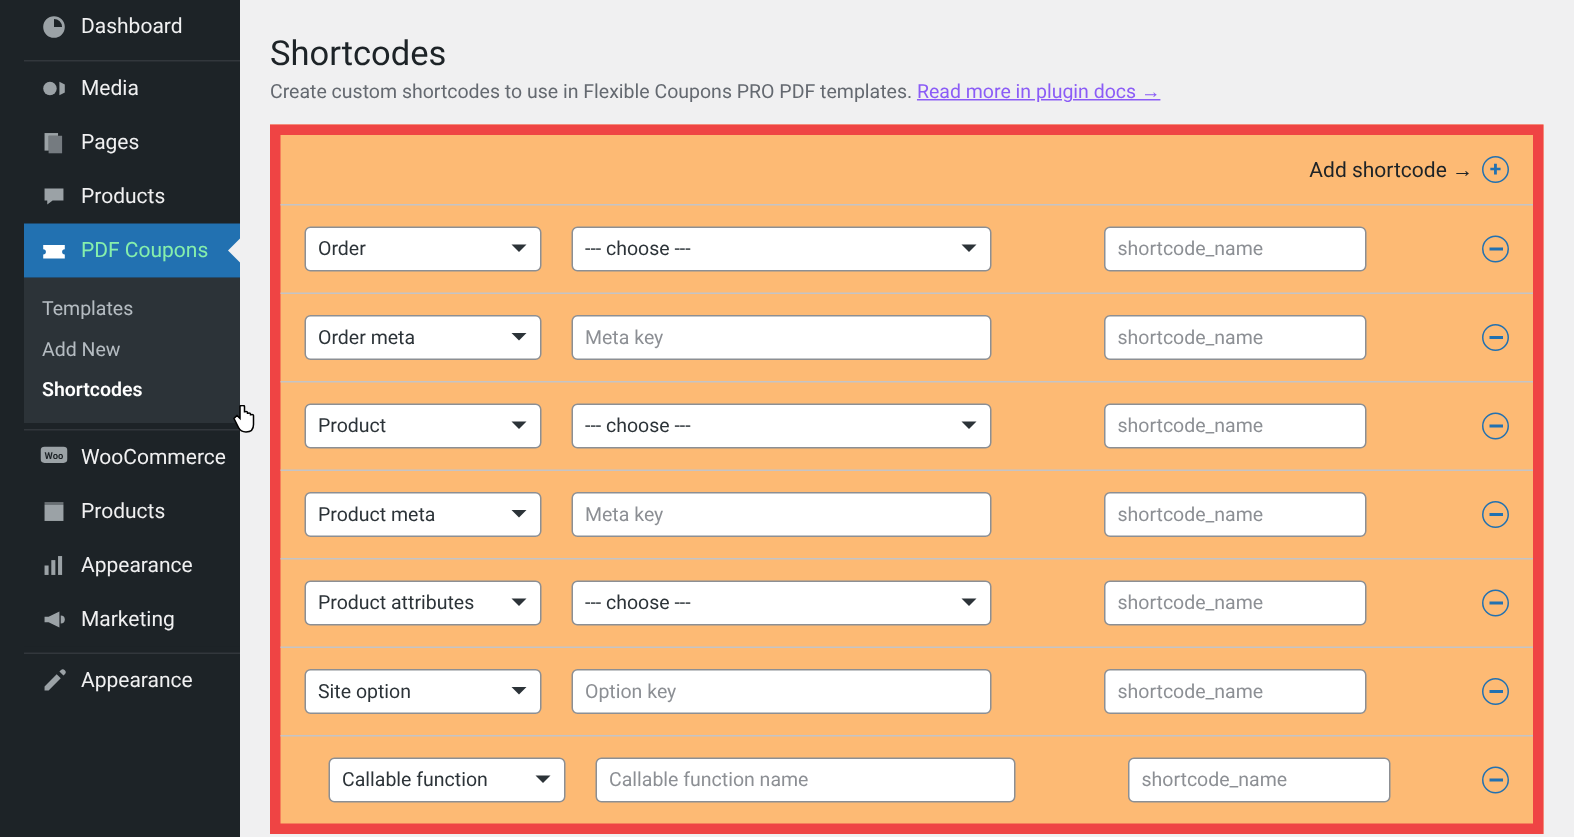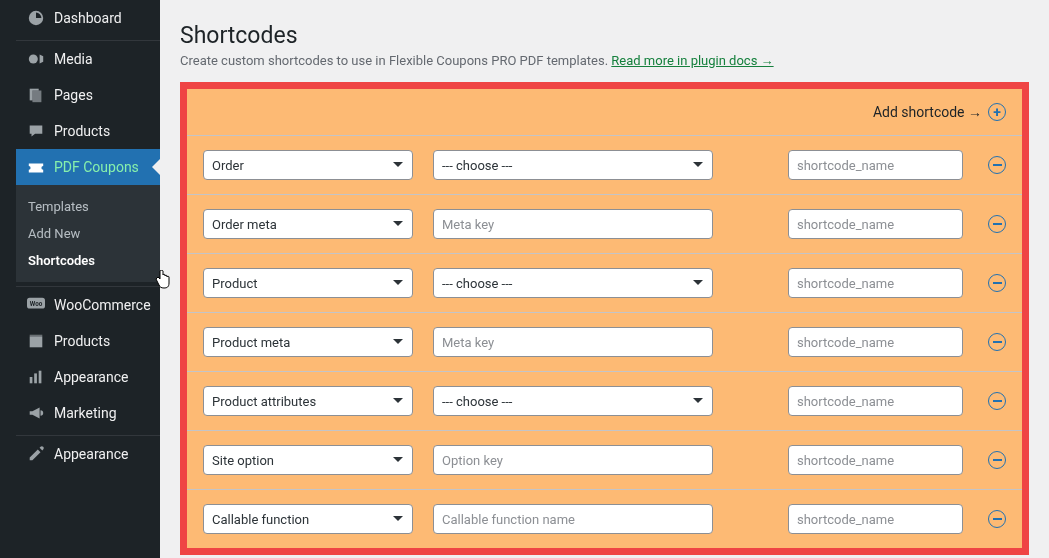--- a/index.html
+++ b/index.html
@@ -82,21 +82,21 @@
     font-size: 23px;
     font-weight: 400;
     color: #1d2327;
     margin: 12px 0 4px 0;
   }
   .desc {
     font-size: 13px;
     color: #646970;
     margin-bottom: 14px;
   }
-  .desc a { color: #15803d; text-decoration: underline; }
+  .desc a { color: #8b5cf6; text-decoration: underline; }
   
   .panel {
     background: #fdba74;
     border: 7px solid #ef4444;
   }
   .panel-header {
     display: flex;
     justify-content: flex-end;
     align-items: center;
     padding: 14px 16px;
@@ -121,22 +121,22 @@
     line-height: 1;
   }
   .rows {}
   .row {
     display: flex;
     align-items: center;
     padding: 14px 16px;
     border-bottom: 1px solid #c3c4c7;
     gap: 20px;
   }
-  .row:last-child { border-bottom: none; }
-  .col1 { width: 210px; }
+  .row:last-child { border-bottom: none; margin-left: 16px; }
+  .col1 { width: 158px; }
   .col2 { width: 280px; }
   .col3 { width: 175px; margin-left: 55px; }
   .col4 { flex: 1; display: flex; justify-content: flex-end; }
   select, input[type=text] {
     width: 100%;
     height: 30px;
     padding: 0 8px;
     border: 1px solid #8c8f94;
     border-radius: 4px;
     background: #fff;

